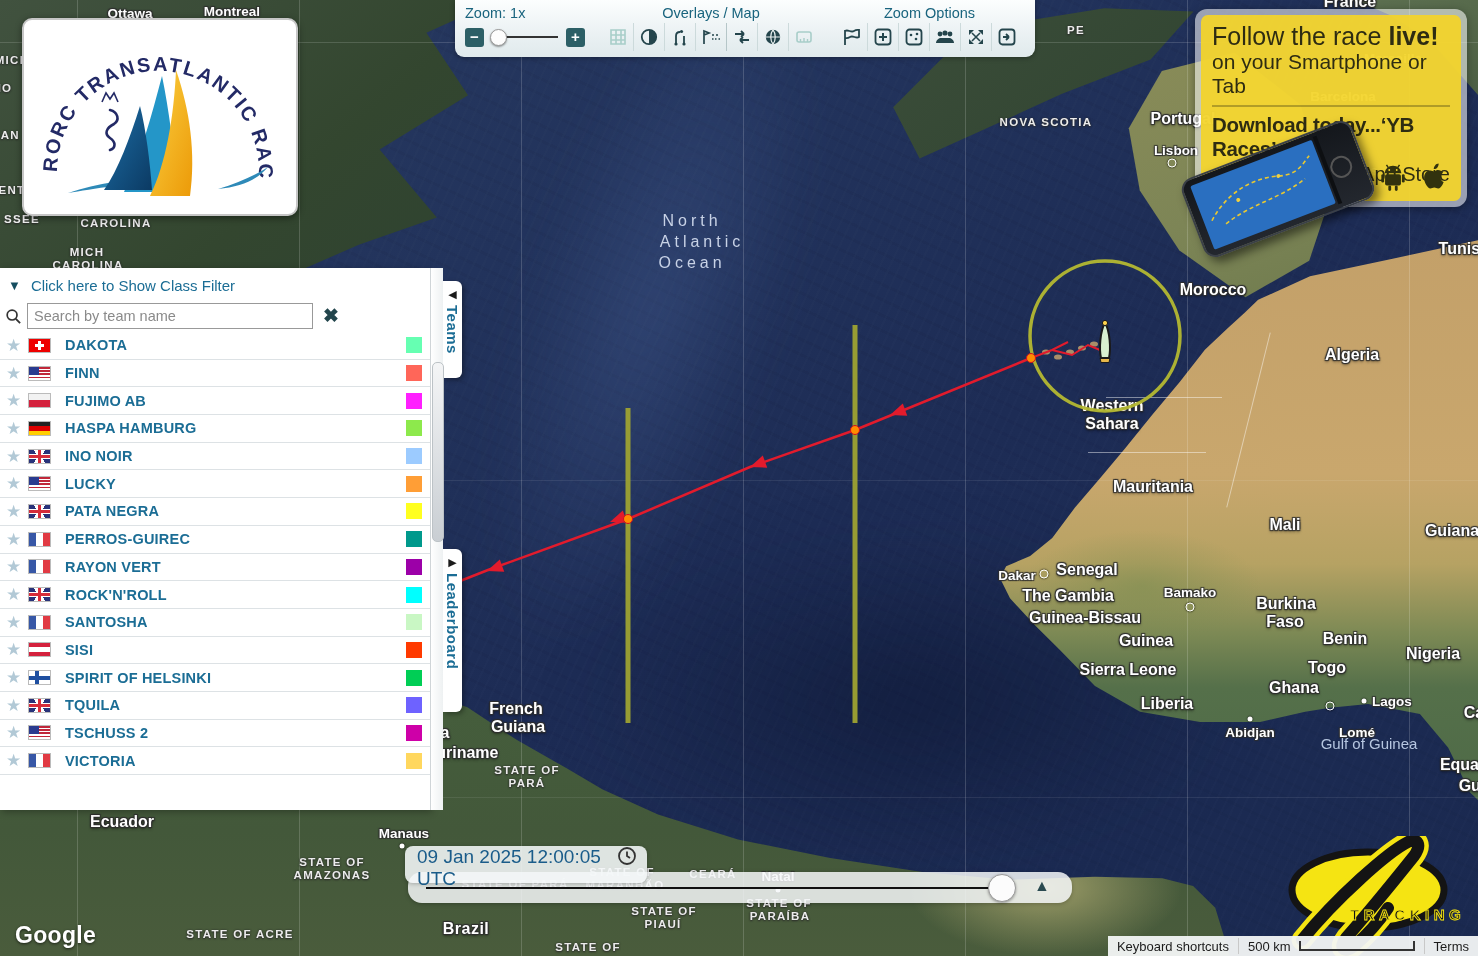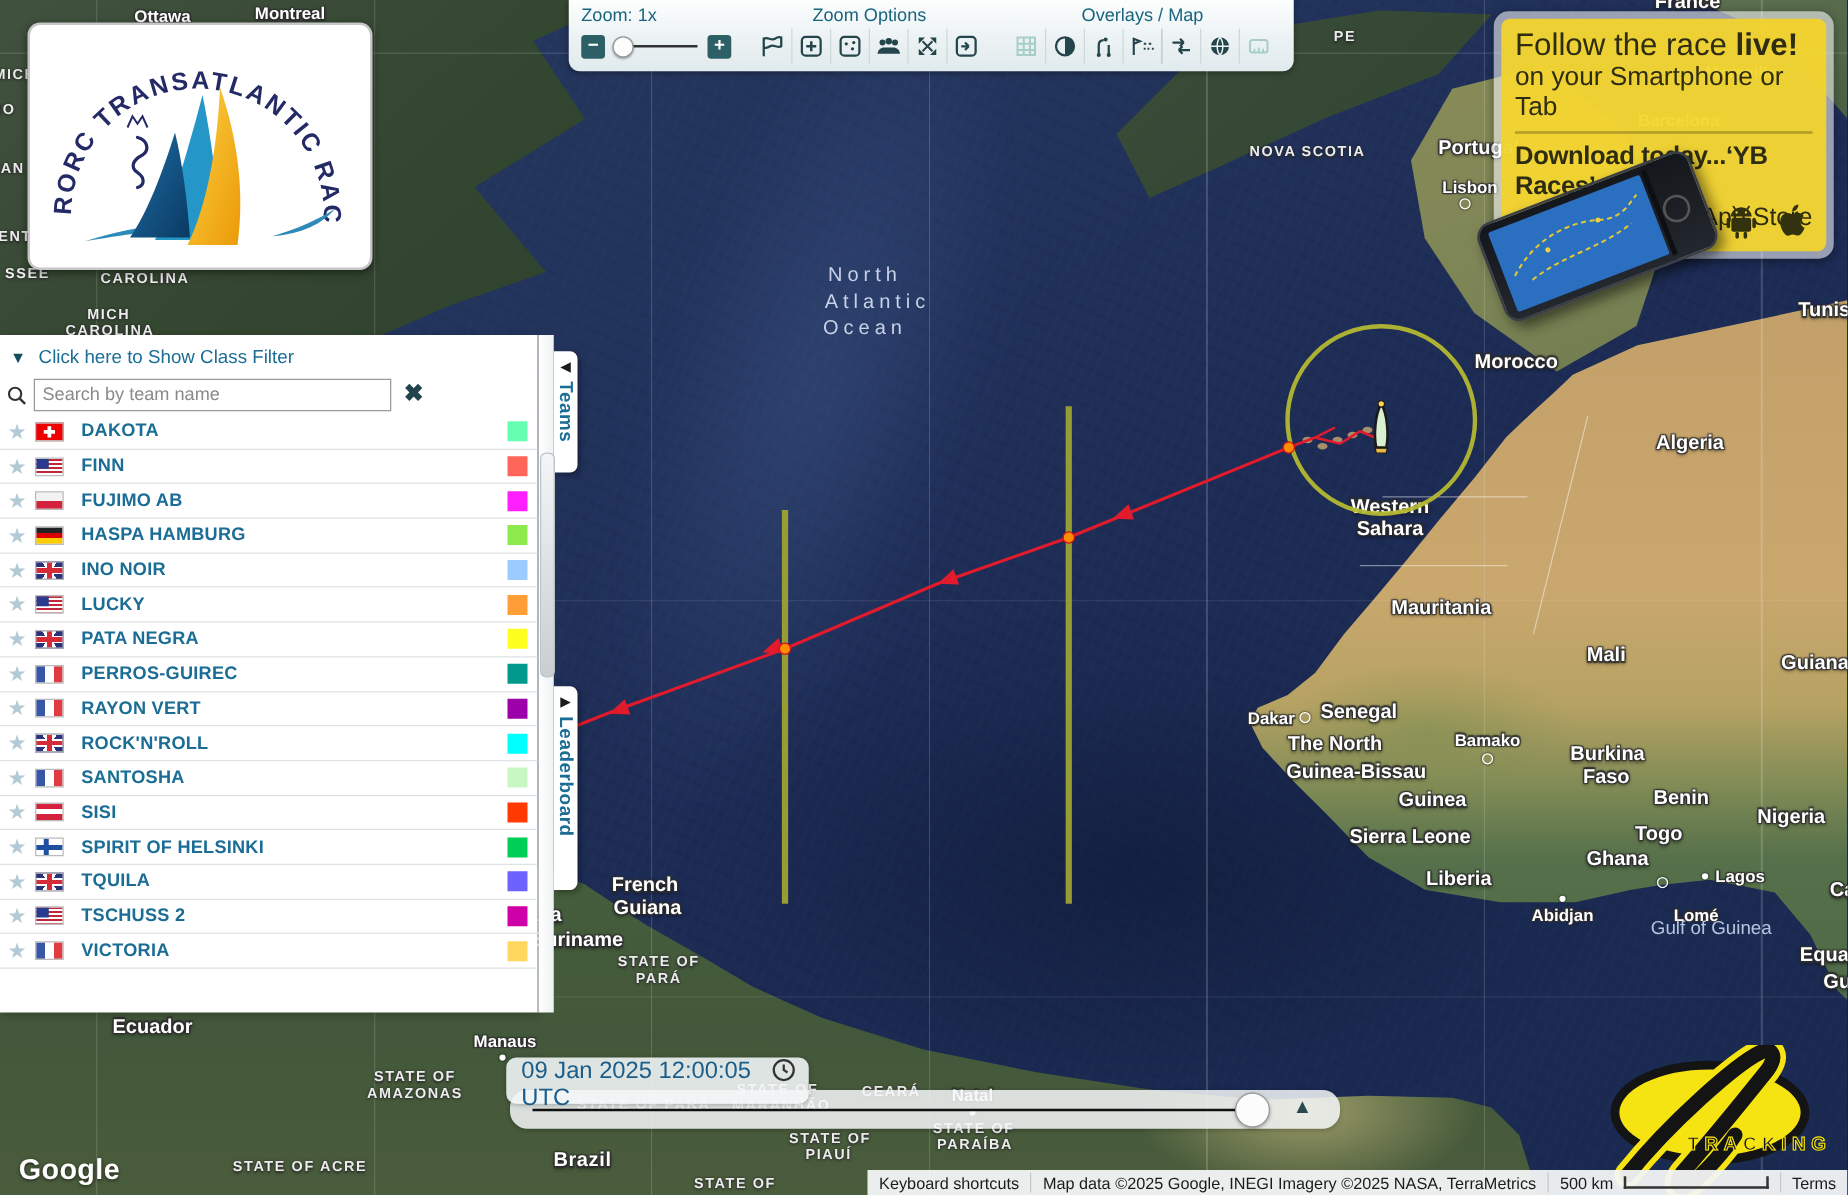--- a/index.html
+++ b/index.html
@@ -222,21 +222,21 @@
         <span class="maplabel country" style="left: 1352px; top: 355px;">Algeria</span>
         <span class="maplabel country" style="left: 1466px; top: 249px;">Tunisia</span>
         <span class="maplabel country" style="left: 1112px; top: 406px;">Western</span>
         <span class="maplabel country" style="left: 1112px; top: 424px;">Sahara</span>
         <span class="maplabel country" style="left: 1153px; top: 487px;">Mauritania</span>
         <span class="maplabel country" style="left: 1285px; top: 525px;">Mali</span>
         <span class="maplabel country" style="left: 1452px; top: 531px;">Guiana</span>
         <span class="maplabel country" style="left: 1087px; top: 570px;">Senegal</span>
         <span class="maplabel city" style="left: 1017px; top: 575px;">Dakar</span>
         <span class="maplabel dot-ring" style="left: 1044px; top: 574px;"></span>
-        <span class="maplabel country" style="left: 1068px; top: 596px;">The North</span>
+        <span class="maplabel country" style="left: 1068px; top: 596px;">The Gambia</span>
         <span class="maplabel country" style="left: 1085px; top: 618px;">Guinea-Bissau</span>
         <span class="maplabel country" style="left: 1146px; top: 641px;">Guinea</span>
         <span class="maplabel country" style="left: 1128px; top: 670px;">Sierra Leone</span>
         <span class="maplabel country" style="left: 1286px; top: 604px;">Burkina</span>
         <span class="maplabel country" style="left: 1285px; top: 622px;">Faso</span>
         <span class="maplabel country" style="left: 1345px; top: 639px;">Benin</span>
         <span class="maplabel country" style="left: 1327px; top: 668px;">Togo</span>
         <span class="maplabel country" style="left: 1294px; top: 688px;">Ghana</span>
         <span class="maplabel country" style="left: 1433px; top: 654px;">Nigeria</span>
         <span class="maplabel country" style="left: 1167px; top: 704px;">Liberia</span>
@@ -309,20 +309,67 @@
       <div class="tb-label">Zoom: 1x</div>
       <div class="tb-controls">
         <div class="tb-btn">−</div>
         <div class="zoom-track">
             <div class="zoom-knob"></div>
           </div>
         <div class="tb-btn">+</div>
       </div>
     </div>
     <div class="tb-group">
+      <div class="tb-label center">Overlays / Map</div>
+      <div class="tb-icons">
+        <div class="tb-cell">
+          <svg width="20" height="20" viewBox="0 0 20 20">
+              <path d="M3 3h14v14H3zM3 8h14M3 13h14M8 3v14M13 3v14" fill="none" stroke="#a8cec9" stroke-width="1.6"></path>
+            </svg>
+          </div>
+        <div class="tb-cell">
+          <svg width="20" height="20" viewBox="0 0 20 20">
+              <circle cx="10" cy="10" r="7.2" fill="none" stroke="#24454c" stroke-width="1.8"></circle>
+              <path d="M10 2.8a7.2 7.2 0 0 1 0 14.4z" fill="#24454c"></path>
+            </svg>
+          </div>
+        <div class="tb-cell">
+          <svg width="20" height="20" viewBox="0 0 20 20">
+              <path d="M6 16V9c0-3 2-4 4-4m4 12V9" fill="none" stroke="#24454c" stroke-width="1.8"></path>
+              <circle cx="6" cy="17" r="1.6" fill="#24454c"></circle>
+              <circle cx="14" cy="17" r="1.6" fill="#24454c"></circle>
+              <circle cx="11.5" cy="4.5" r="1.6" fill="#24454c"></circle>
+            </svg>
+          </div>
+        <div class="tb-cell">
+          <svg width="22" height="20" viewBox="0 0 22 20">
+              <path d="M4 17V4l5 2-5 2" fill="none" stroke="#24454c" stroke-width="1.7"></path>
+              <path d="M12 8h2M16 8h2M12 12h1.5M15 12h1.5M18.5 12h1.5" stroke="#24454c" stroke-width="1.7"></path>
+            </svg>
+          </div>
+        <div class="tb-cell gap">
+          <svg width="20" height="20" viewBox="0 0 20 20">
+              <path d="M3 7h9m0 0L9 4m3 3L9 10M17 13H8m0 0l3-3m-3 3l3 3" fill="none" stroke="#24454c" stroke-width="1.8"></path>
+            </svg>
+          </div>
+        <div class="tb-cell">
+          <svg width="20" height="20" viewBox="0 0 20 20">
+              <circle cx="10" cy="10" r="7.2" fill="#24454c"></circle>
+              <path d="M2.8 10h14.4M10 2.8c3 3.5 3 10.9 0 14.4-3-3.5-3-10.9 0-14.4z" fill="none" stroke="#eef4f4" stroke-width="1.2"></path>
+            </svg>
+          </div>
+        <div class="tb-cell">
+          <svg width="20" height="20" viewBox="0 0 20 20">
+              <rect x="3" y="5" width="14" height="10" rx="2" fill="none" stroke="#a8cec9" stroke-width="1.6"></rect>
+              <path d="M6.5 15v-3M10 15v-4M13.5 15v-3" stroke="#a8cec9" stroke-width="1.4"></path>
+            </svg>
+          </div>
+      </div>
+    </div>
+    <div class="tb-group">
       <div class="tb-label center">Zoom Options</div>
       <div class="tb-icons">
         <div class="tb-cell">
           <svg width="20" height="20" viewBox="0 0 20 20">
               <path d="M3 18V3 M3 4c3-2 6 2 9 0s4-1 5-1v7c-3 2-6-2-9 0s-4 1-5 1z" fill="none" stroke="#24454c" stroke-width="1.8"></path>
             </svg>
           </div>
         <div class="tb-cell">
           <svg width="20" height="20" viewBox="0 0 20 20">
               <rect x="2.5" y="2.5" width="15" height="15" rx="3" fill="none" stroke="#24454c" stroke-width="1.8"></rect>
@@ -348,67 +395,20 @@
         <div class="tb-cell">
           <svg width="20" height="20" viewBox="0 0 20 20">
               <path d="M3 3h5L3 8zM17 3v5l-5-5zM3 17v-5l5 5zM17 17h-5l5-5z" fill="#24454c"></path>
               <path d="M6 6l8 8M14 6l-8 8" stroke="#24454c" stroke-width="1.6"></path>
             </svg>
           </div>
         <div class="tb-cell">
           <svg width="20" height="20" viewBox="0 0 20 20">
               <rect x="2.5" y="2.5" width="15" height="15" rx="3" fill="none" stroke="#24454c" stroke-width="1.8"></rect>
               <path d="M6 10h6m0 0l-3-3m3 3l-3 3" stroke="#24454c" stroke-width="1.8" fill="none"></path>
-            </svg>
-          </div>
-      </div>
-    </div>
-    <div class="tb-group">
-      <div class="tb-label center">Overlays / Map</div>
-      <div class="tb-icons">
-        <div class="tb-cell">
-          <svg width="20" height="20" viewBox="0 0 20 20">
-              <path d="M3 3h14v14H3zM3 8h14M3 13h14M8 3v14M13 3v14" fill="none" stroke="#a8cec9" stroke-width="1.6"></path>
-            </svg>
-          </div>
-        <div class="tb-cell">
-          <svg width="20" height="20" viewBox="0 0 20 20">
-              <circle cx="10" cy="10" r="7.2" fill="none" stroke="#24454c" stroke-width="1.8"></circle>
-              <path d="M10 2.8a7.2 7.2 0 0 1 0 14.4z" fill="#24454c"></path>
-            </svg>
-          </div>
-        <div class="tb-cell">
-          <svg width="20" height="20" viewBox="0 0 20 20">
-              <path d="M6 16V9c0-3 2-4 4-4m4 12V9" fill="none" stroke="#24454c" stroke-width="1.8"></path>
-              <circle cx="6" cy="17" r="1.6" fill="#24454c"></circle>
-              <circle cx="14" cy="17" r="1.6" fill="#24454c"></circle>
-              <circle cx="11.5" cy="4.5" r="1.6" fill="#24454c"></circle>
-            </svg>
-          </div>
-        <div class="tb-cell">
-          <svg width="22" height="20" viewBox="0 0 22 20">
-              <path d="M4 17V4l5 2-5 2" fill="none" stroke="#24454c" stroke-width="1.7"></path>
-              <path d="M12 8h2M16 8h2M12 12h1.5M15 12h1.5M18.5 12h1.5" stroke="#24454c" stroke-width="1.7"></path>
-            </svg>
-          </div>
-        <div class="tb-cell gap">
-          <svg width="20" height="20" viewBox="0 0 20 20">
-              <path d="M3 7h9m0 0L9 4m3 3L9 10M17 13H8m0 0l3-3m-3 3l3 3" fill="none" stroke="#24454c" stroke-width="1.8"></path>
-            </svg>
-          </div>
-        <div class="tb-cell">
-          <svg width="20" height="20" viewBox="0 0 20 20">
-              <circle cx="10" cy="10" r="7.2" fill="#24454c"></circle>
-              <path d="M2.8 10h14.4M10 2.8c3 3.5 3 10.9 0 14.4-3-3.5-3-10.9 0-14.4z" fill="none" stroke="#eef4f4" stroke-width="1.2"></path>
-            </svg>
-          </div>
-        <div class="tb-cell">
-          <svg width="20" height="20" viewBox="0 0 20 20">
-              <rect x="3" y="5" width="14" height="10" rx="2" fill="none" stroke="#a8cec9" stroke-width="1.6"></rect>
-              <path d="M6.5 15v-3M10 15v-4M13.5 15v-3" stroke="#a8cec9" stroke-width="1.4"></path>
             </svg>
           </div>
       </div>
     </div>
   </div>
 
   <div class="logo-card">
     <svg width="268" height="190" viewBox="0 0 268 190">
       <defs>
         <linearGradient id="gy" x1="0" y1="0" x2="1" y2="1">
@@ -605,21 +605,20 @@
   </div>
   <div class="tslider">
     <div class="track"></div>
     <div class="knob"></div>
     <div class="play">▲</div>
   </div>
 
   <div class="google">Google</div>
   <div class="footer">
     <div class="f-seg">Keyboard shortcuts</div>
-    <div class="f-seg">Map data ©2025 Google, INEGI Imagery ©2025 NASA, TerraMetrics</div>
     <div class="f-seg">
       <span>500 km</span>
       <span class="scalebar"></span>
     </div>
     <div class="f-seg">Terms</div>
   </div>
 
   <div class="yb">
     <svg width="200" height="120" viewBox="0 0 200 120">
       <ellipse cx="82" cy="54" rx="76" ry="38" fill="#f5e412" stroke="#141414" stroke-width="7"></ellipse>

